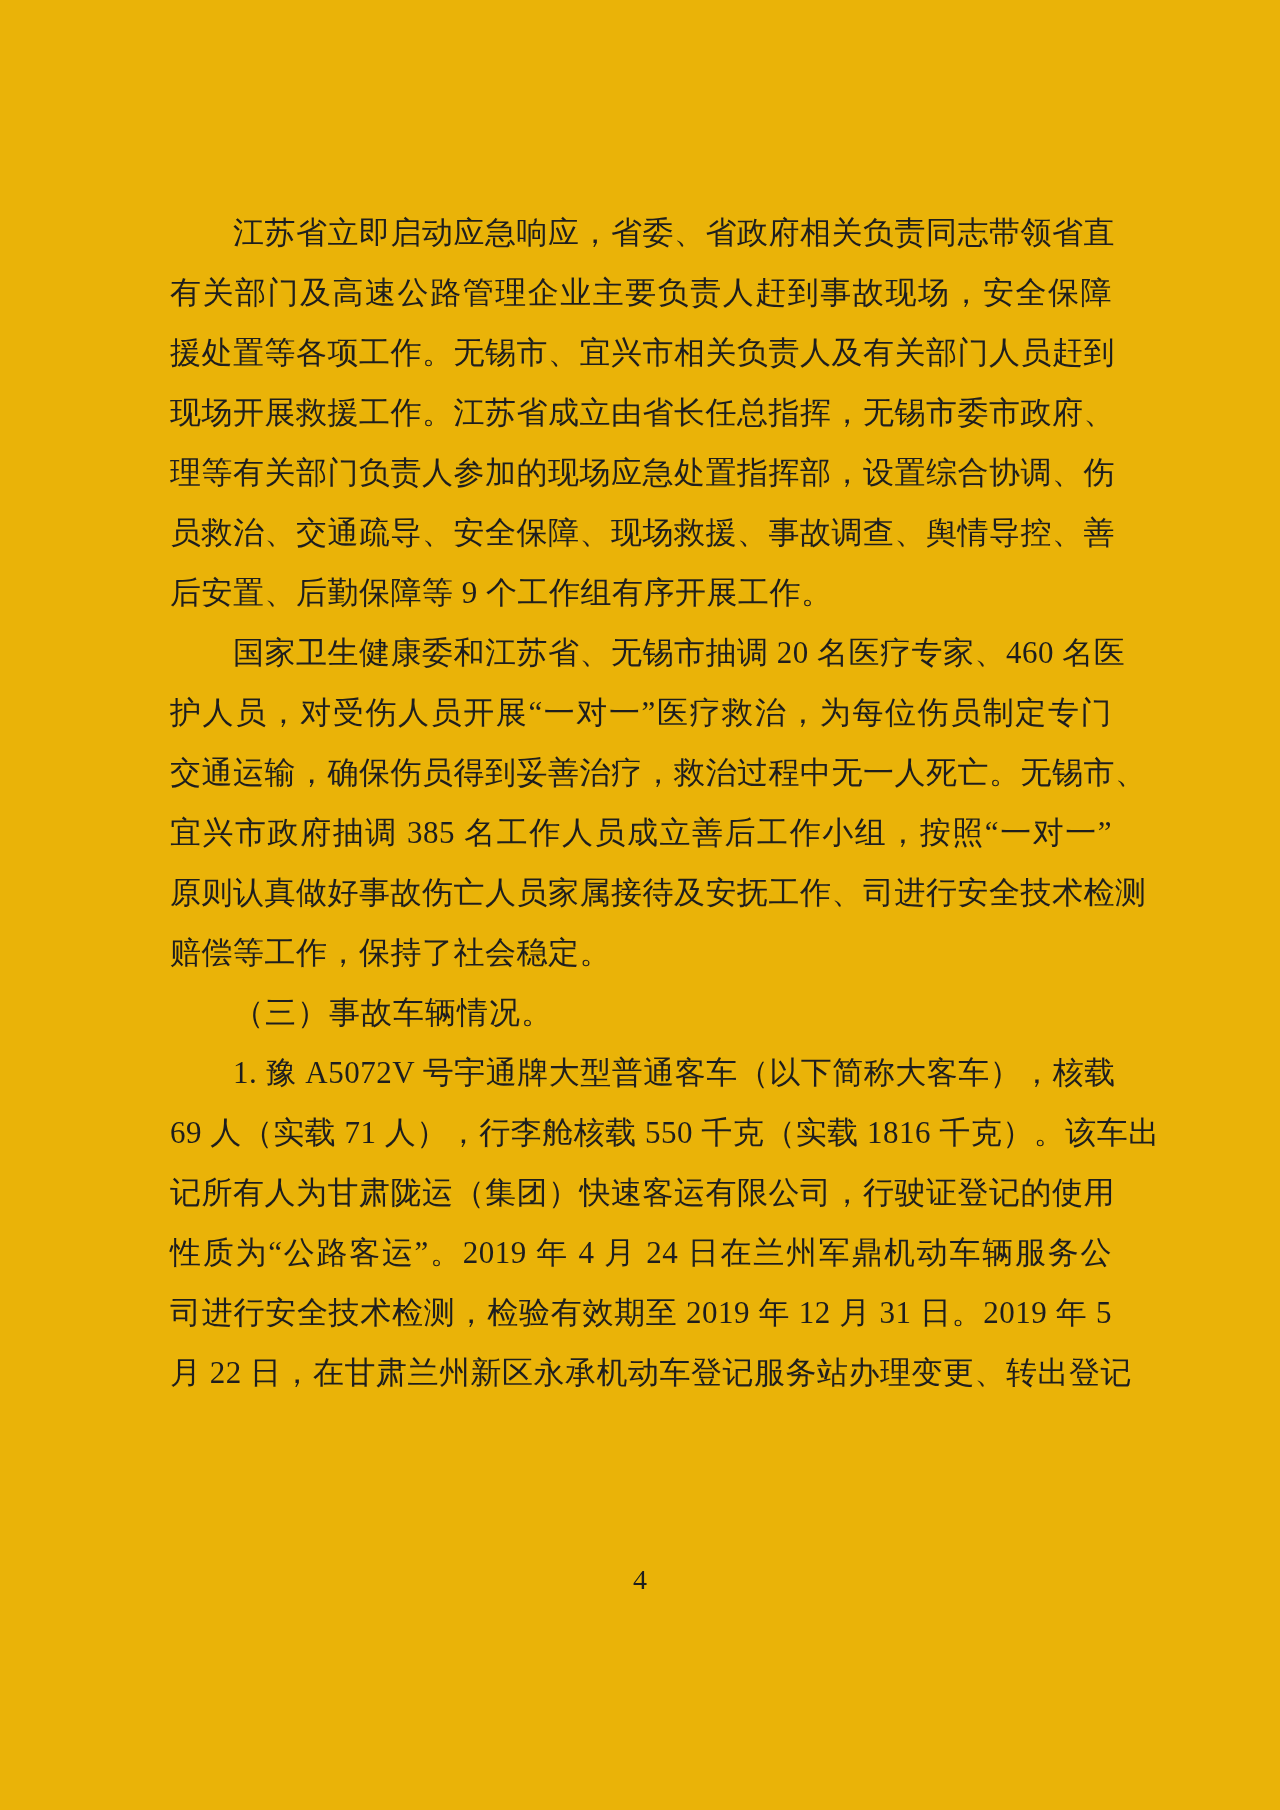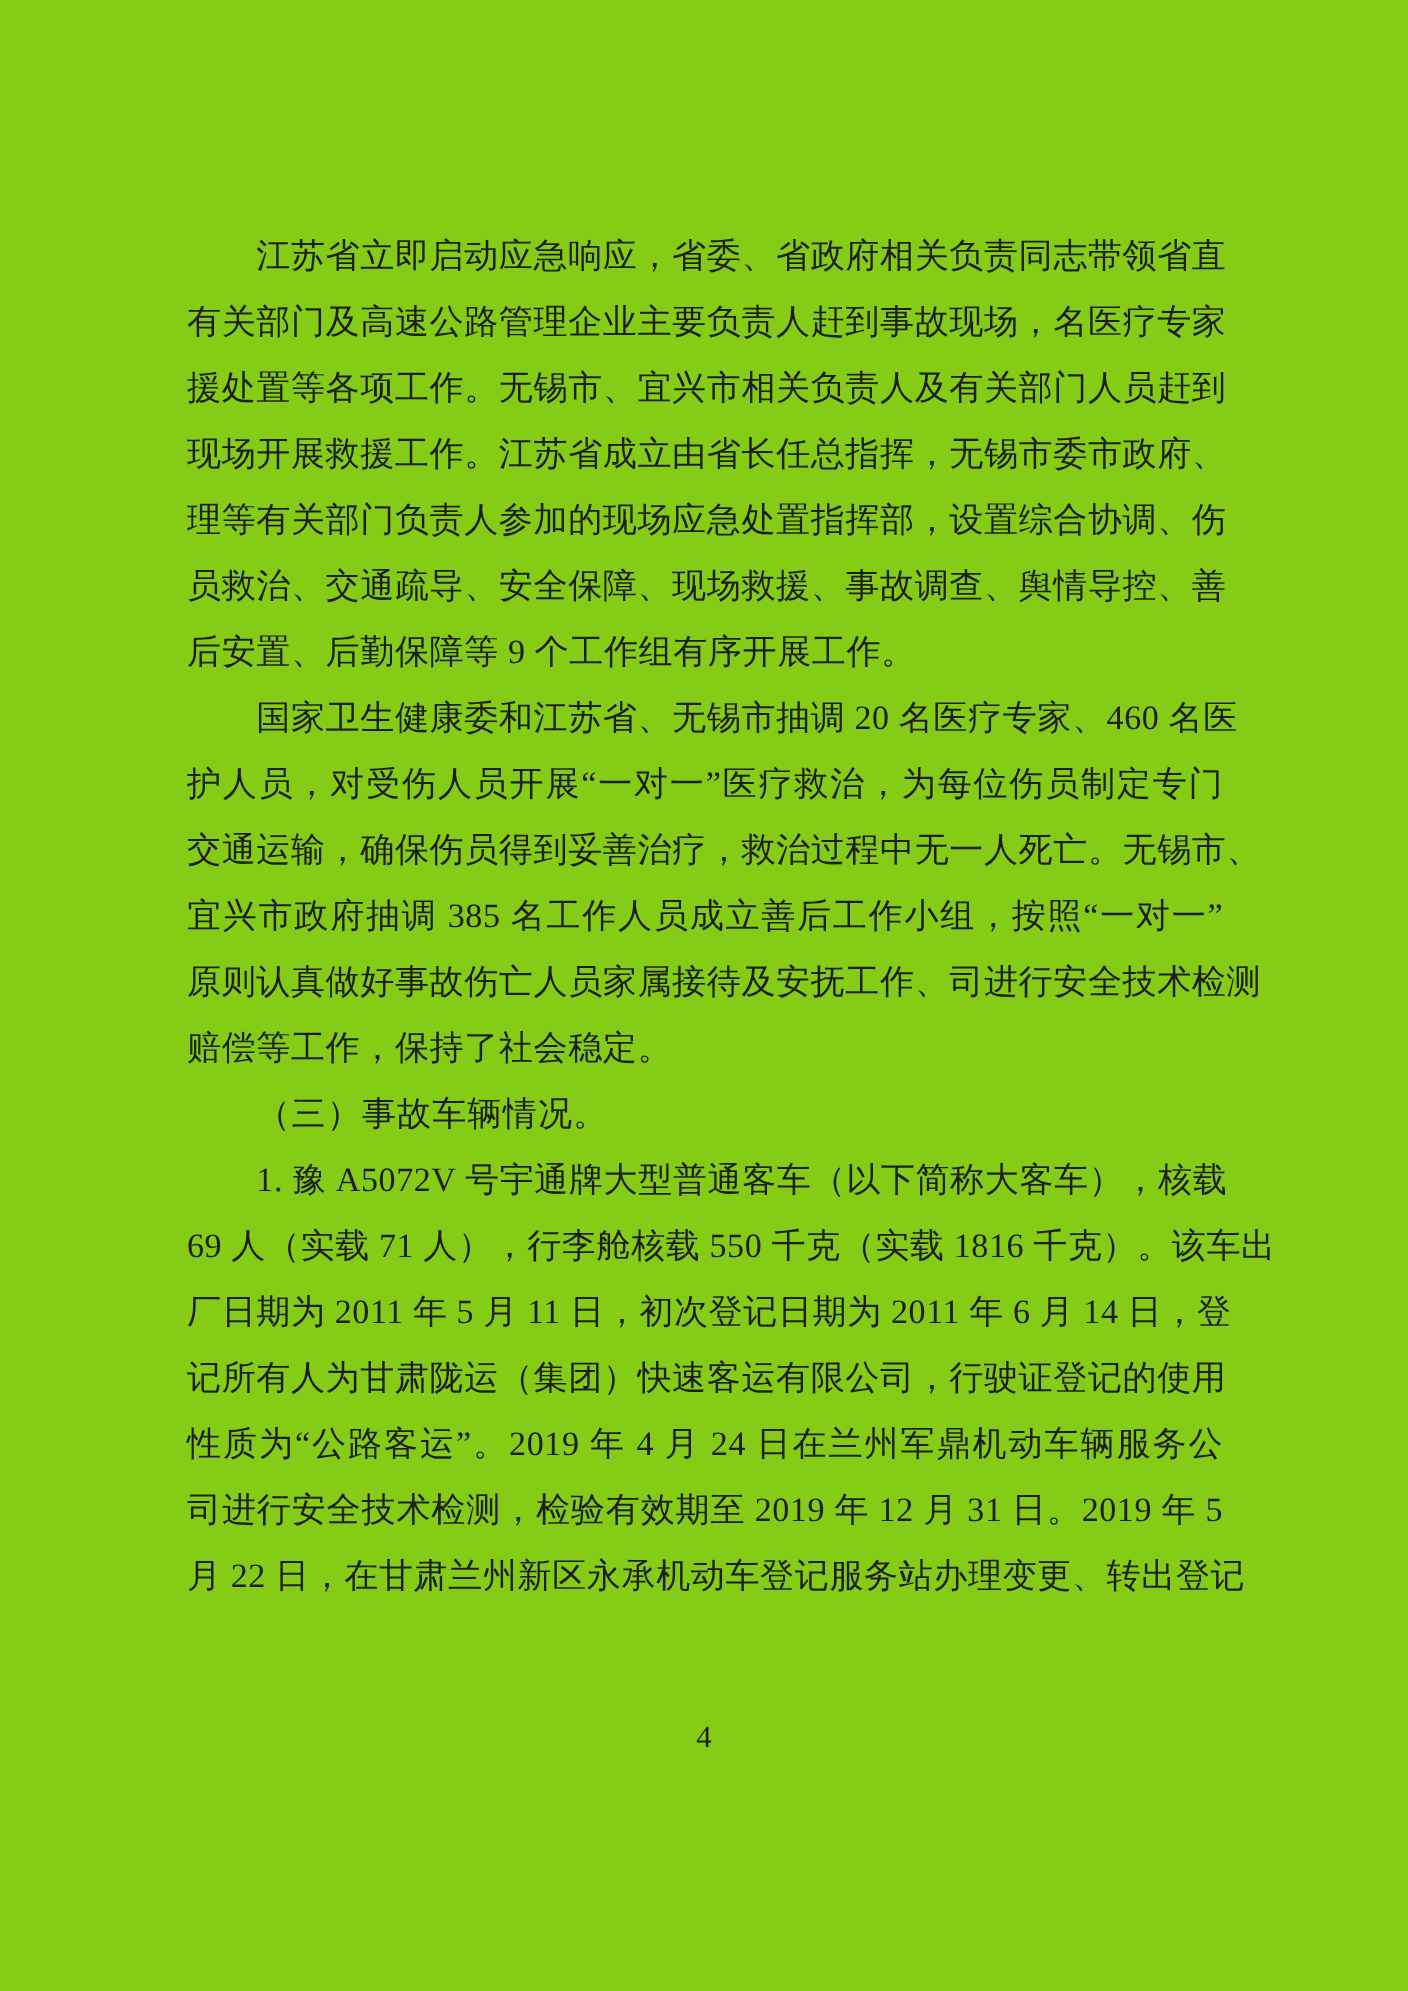--- a/index.html
+++ b/index.html
@@ -14,21 +14,21 @@
     overflow: hidden;
     font-family: "Liberation Serif", "DejaVu Serif", serif;
     color: #1e1e1e;
   }
   .page {
     position: absolute;
     left: 0;
     top: 0;
     width: 1280px;
     height: 1810px;
-    background: #84cc16;
+    background: #eab308;
   }
   .textblock {
     position: absolute;
     left: 170px;
     top: 203px;
     width: 942px;
   }
   .line {
     height: 60px;
     line-height: 60px;
@@ -61,36 +61,35 @@
     font-size: 28px;
     color: #1e1e1e;
   }
 </style>
 </head>
 <body>
 
 <div class="page">
   <div class="textblock">
     <div class="line indent">江苏省立即启动应急响应，省委、省政府相关负责同志带领省直</div>
-    <div class="line">有关部门及高速公路管理企业主要负责人赶到事故现场，名医疗专家</div>
+    <div class="line">有关部门及高速公路管理企业主要负责人赶到事故现场，安全保障</div>
     <div class="line">援处置等各项工作。无锡市、宜兴市相关负责人及有关部门人员赶到</div>
     <div class="line">现场开展救援工作。江苏省成立由省长任总指挥，无锡市委市政府、</div>
     <div class="line">理等有关部门负责人参加的现场应急处置指挥部，设置综合协调、伤</div>
     <div class="line">员救治、交通疏导、安全保障、现场救援、事故调查、舆情导控、善</div>
     <div class="line noj">后安置、后勤保障等 9 个工作组有序开展工作。</div>
     <div class="line indent">国家卫生健康委和江苏省、无锡市抽调 20 名医疗专家、460 名医</div>
     <div class="line">护人员，对受伤人员开展“一对一”医疗救治，为每位伤员制定专门</div>
     <div class="line">交通运输，确保伤员得到妥善治疗，救治过程中无一人死亡。无锡市、</div>
     <div class="line">宜兴市政府抽调 385 名工作人员成立善后工作小组，按照“一对一”</div>
     <div class="line">原则认真做好事故伤亡人员家属接待及安抚工作、司进行安全技术检测</div>
     <div class="line noj">赔偿等工作，保持了社会稳定。</div>
     <div class="line noj indent bold">（三）事故车辆情况。</div>
     <div class="line indent">1. 豫 A5072V 号宇通牌大型普通客车（以下简称大客车），核载</div>
     <div class="line">69 人（实载 71 人），行李舱核载 550 千克（实载 1816 千克）。该车出</div>
-    <div class="line">厂日期为 2011 年 5 月 11 日，初次登记日期为 2011 年 6 月 14 日，登</div>
     <div class="line">记所有人为甘肃陇运（集团）快速客运有限公司，行驶证登记的使用</div>
     <div class="line">性质为“公路客运”。2019 年 4 月 24 日在兰州军鼎机动车辆服务公</div>
     <div class="line">司进行安全技术检测，检验有效期至 2019 年 12 月 31 日。2019 年 5</div>
     <div class="line">月 22 日，在甘肃兰州新区永承机动车登记服务站办理变更、转出登记</div>
   </div>
 
   <div class="footer">4</div>
 </div>
 
 </body></html>

